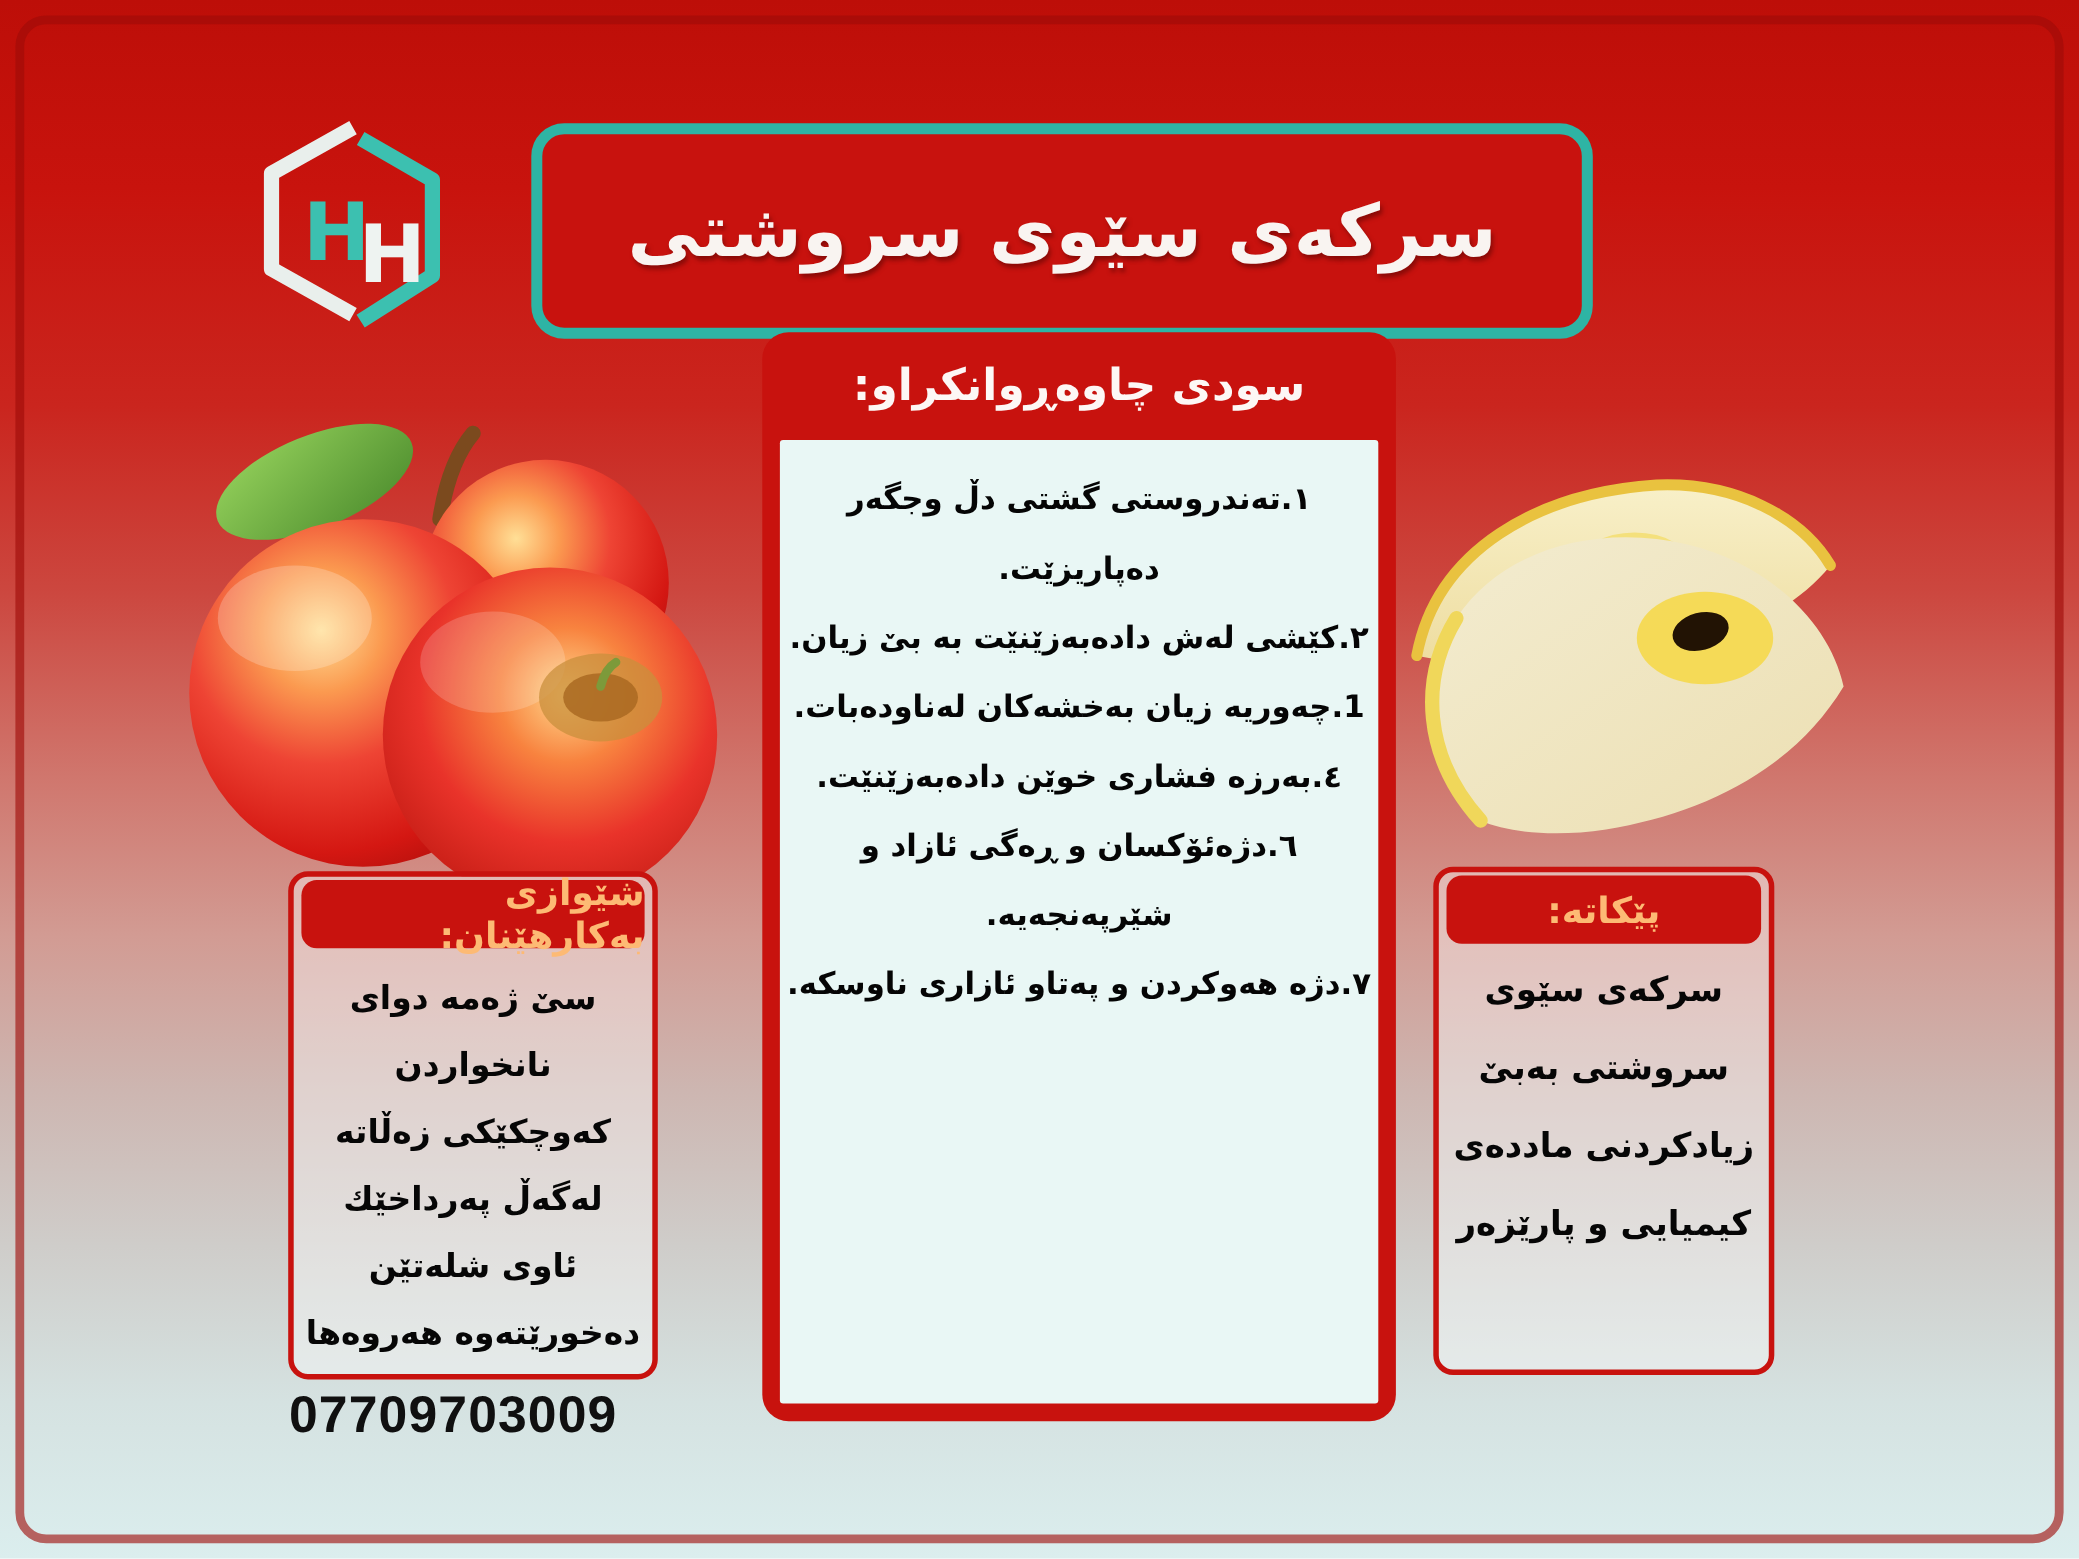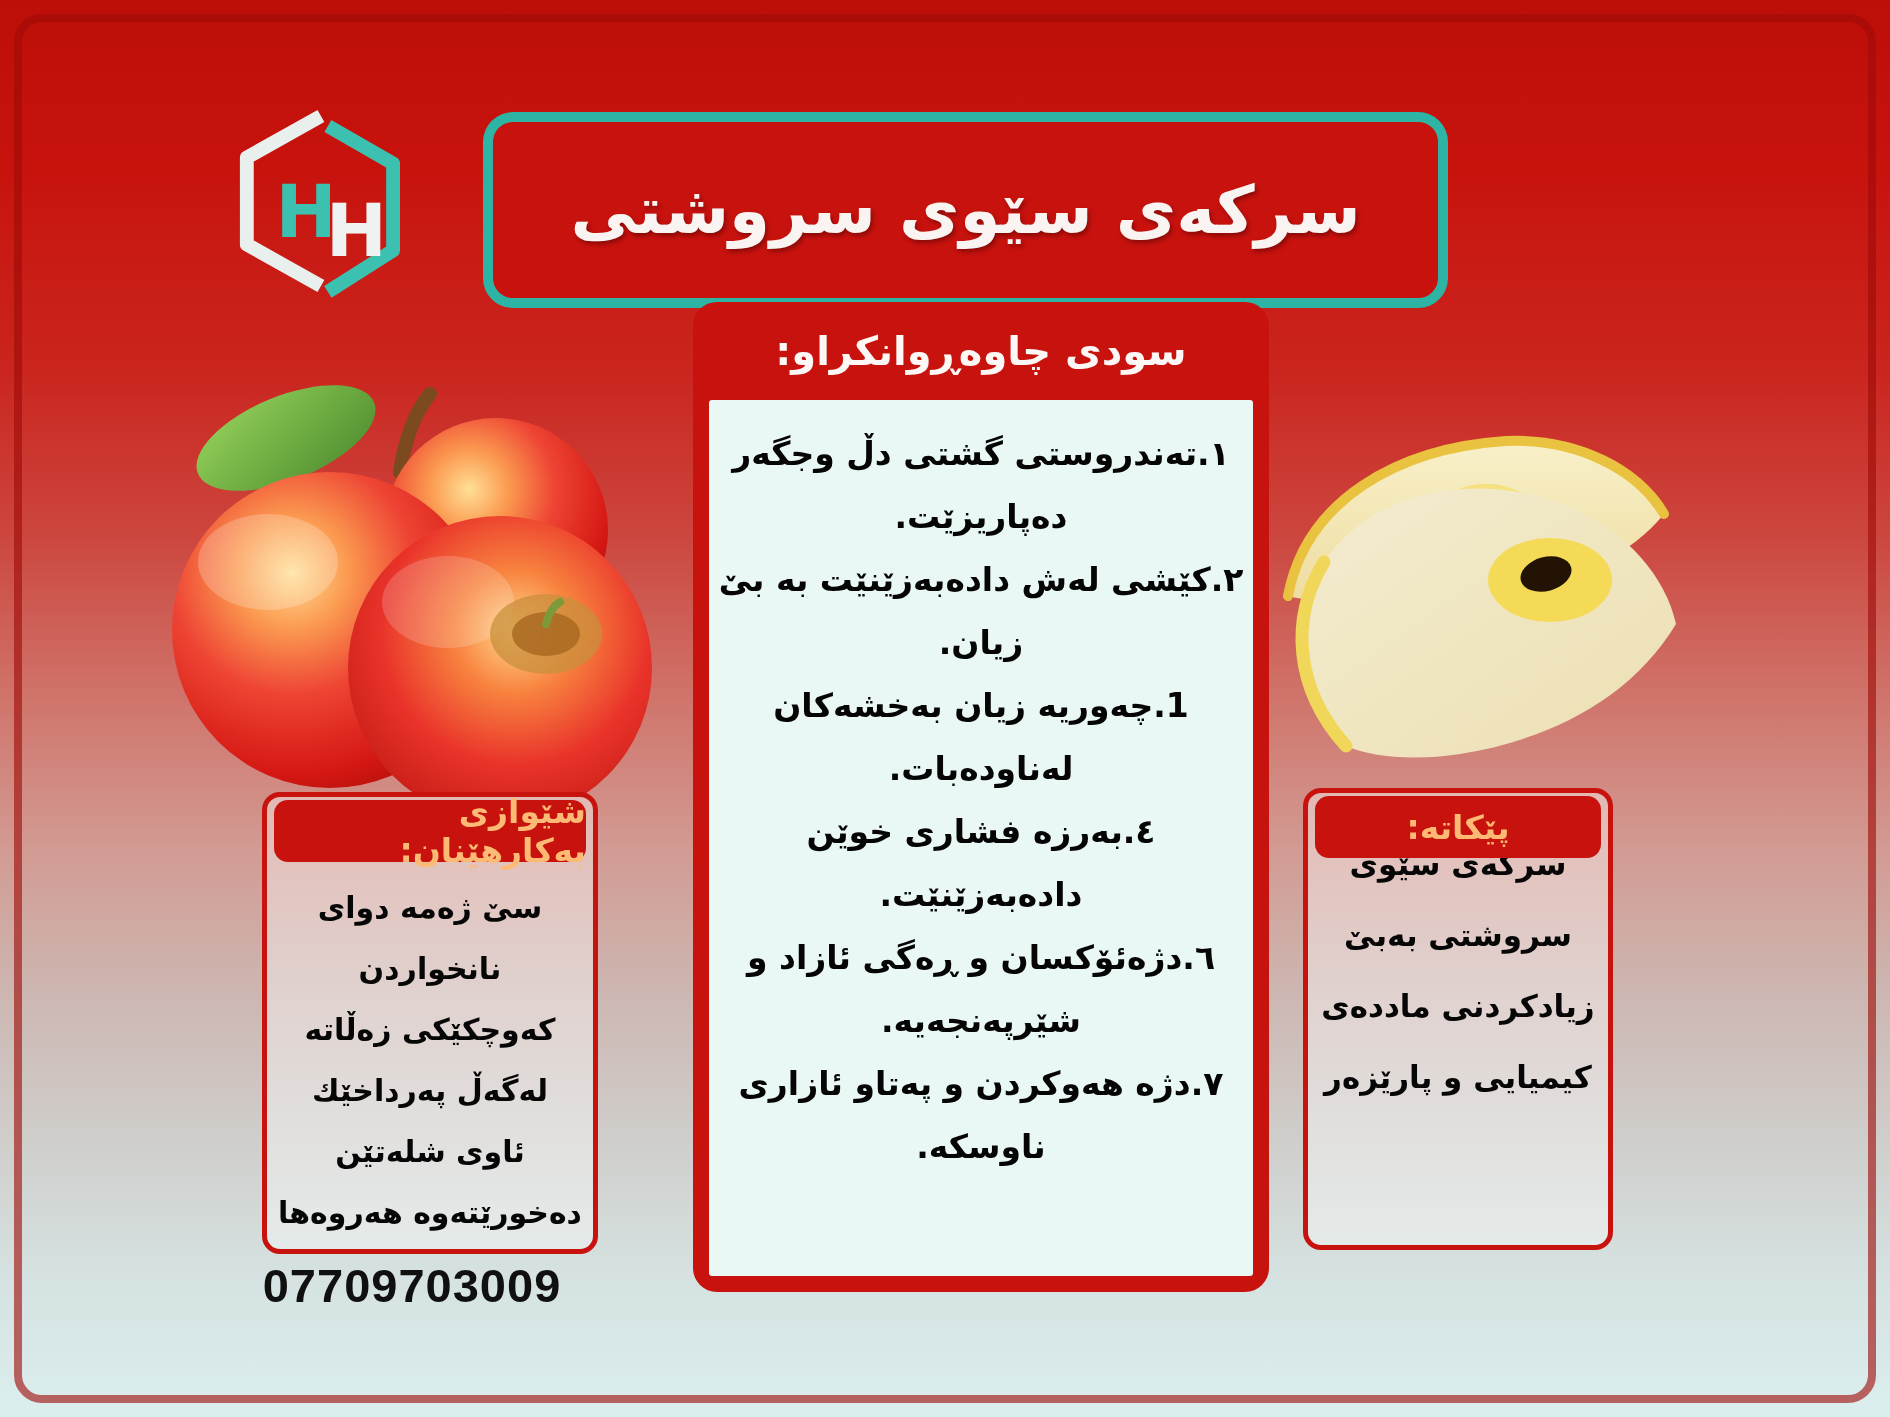--- a/index.html
+++ b/index.html
@@ -44,21 +44,21 @@
     position:absolute;top:0;left:0;right:0;height:98px;
     display:flex;align-items:center;justify-content:center;
     color:#fdf7f5;font-size:40px;font-weight:700;
   }
   .benefits-body{
     position:absolute;left:16px;right:16px;top:98px;bottom:16px;
     background:#e9f7f5;border-radius:3px;
     padding:22px 6px 6px;box-sizing:border-box;overflow:hidden;
   }
   .benefit-item{
-    font-size:33px;line-height:63px;font-weight:700;color:#050505;
+    font-size:28px;line-height:63px;font-weight:700;color:#050505;
     text-align:center;
   }
 
   
   .side-panel{
     position:absolute;border:5px solid #c8120e;border-radius:18px;
     background:rgba(255,255,255,.38);box-sizing:border-box;
   }
   .usage-panel{left:262px;top:792px;width:336px;height:462px;}
   .ingredients-panel{left:1303px;top:788px;width:310px;height:462px;}
@@ -66,21 +66,21 @@
     position:absolute;top:3px;left:7px;right:7px;height:62px;
     background:#c8120e;border-radius:14px;
     display:flex;align-items:center;justify-content:center;
     color:#fdba74;font-size:33px;font-weight:700;
   }
   .panel-body{
     position:absolute;inset:0;padding:80px 10px 8px;box-sizing:border-box;
     font-weight:700;color:#060606;text-align:center;overflow:hidden;
   }
   .usage-panel .panel-body{font-size:30px;line-height:61px;}
-  .ingredients-panel .panel-body{font-size:31px;line-height:71px;padding-top:36px;}
+  .ingredients-panel .panel-body{font-size:31px;line-height:71px;padding-top:72px;}
 
   
   .phone{
     position:absolute;left:244px;top:1258px;width:336px;
     text-align:center;font-size:47px;font-weight:700;color:#101010;
     letter-spacing:1px;font-family:Liberation Sans, sans-serif;
   }
   .dates{
     position:absolute;left:1276px;top:1252px;width:330px;text-align:center;
     font-family:"Liberation Serif","DejaVu Serif",serif;

